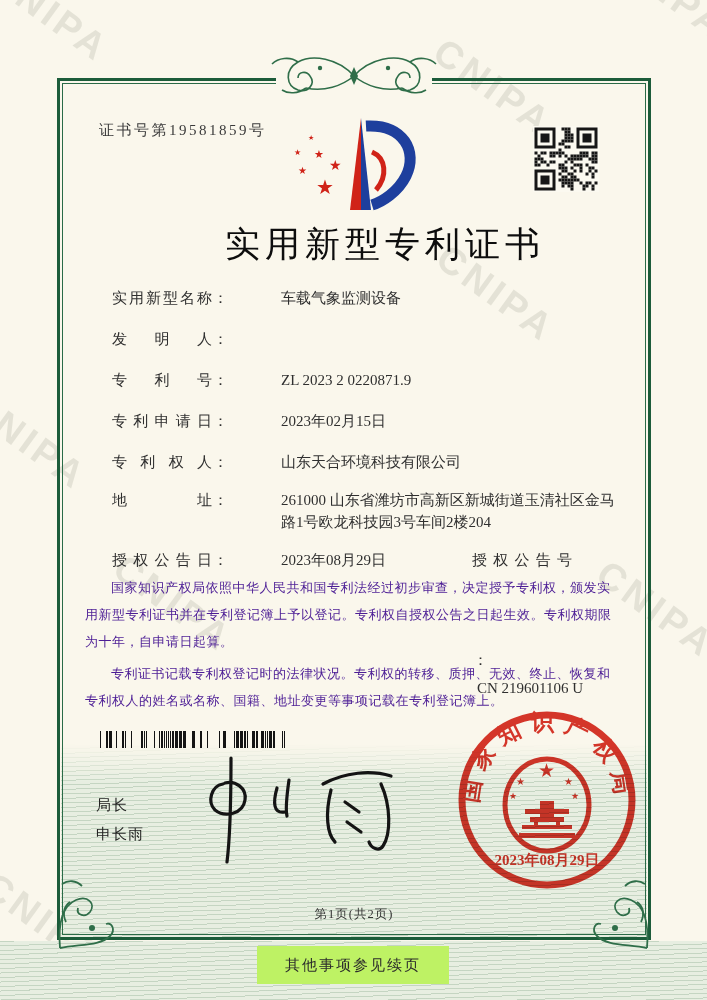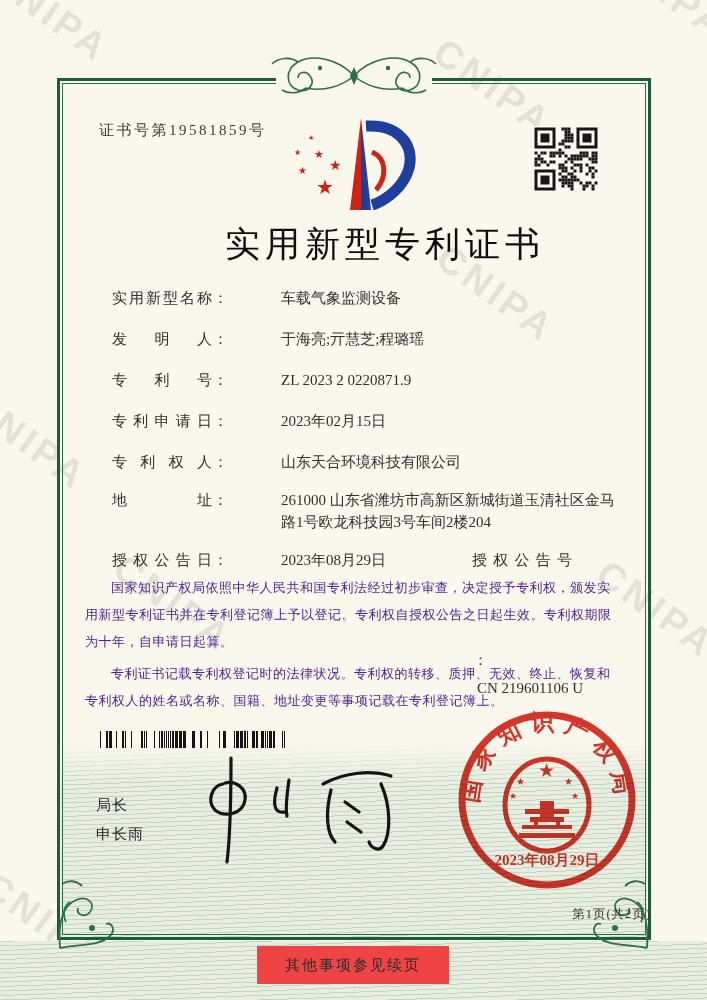--- a/index.html
+++ b/index.html
@@ -68,25 +68,25 @@
   #barcode{ position:absolute; z-index:5; left:100px; top:731px; }
   #signature{ position:absolute; z-index:5; left:185px; top:750px; }
   #signer{
     position:absolute; z-index:5; left:96px; top:791px;
     font-family:Liberation Serif, serif;
     font-size:15px; color:#222; line-height:29px; letter-spacing:1px;
   }
   #seal{ position:absolute; z-index:6; left:452px; top:705px; opacity:0.92; mix-blend-mode:multiply; }
   #page-no{
     position:absolute; z-index:5; left:57px; width:594px; top:906px;
-    text-align:right; font-size:12.5px; color:#333; letter-spacing:1px;
+    text-align:center; font-size:12.5px; color:#333; letter-spacing:1px;
   }
   #note-box{
     position:absolute; z-index:5; left:257px; top:946px; width:192px; height:38px;
-    background:#ef4444; text-align:center; line-height:38px;
+    background:#bef264; text-align:center; line-height:38px;
     font-size:15px; color:#2b2b2b; letter-spacing:2px;
   }
 </style>
 </head>
 <body>
 
 <div id="page">
 
   <span class="wm" style="left:-18px;top:-8px">CNIPA</span>
   <span class="wm" style="left:600px;top:-30px">CNIPA</span>
@@ -290,21 +290,20 @@
 
   <div id="fields">
     <div class="frow">
       <span class="flabel">实用新型名称</span>
         <span class="fcolon">：</span>
       <span class="fvalue">车载气象监测设备</span>
     </div>
     <div class="frow">
       <span class="flabel">发明人</span>
         <span class="fcolon">：</span>
-      <span class="fvalue">于海亮;亓慧芝;程璐瑶</span>
     </div>
     <div class="frow">
       <span class="flabel">专利号</span>
         <span class="fcolon">：</span>
       <span class="fvalue">ZL 2023 2 0220871.9</span>
     </div>
     <div class="frow">
       <span class="flabel">专利申请日</span>
         <span class="fcolon">：</span>
       <span class="fvalue">2023年02月15日</span>

